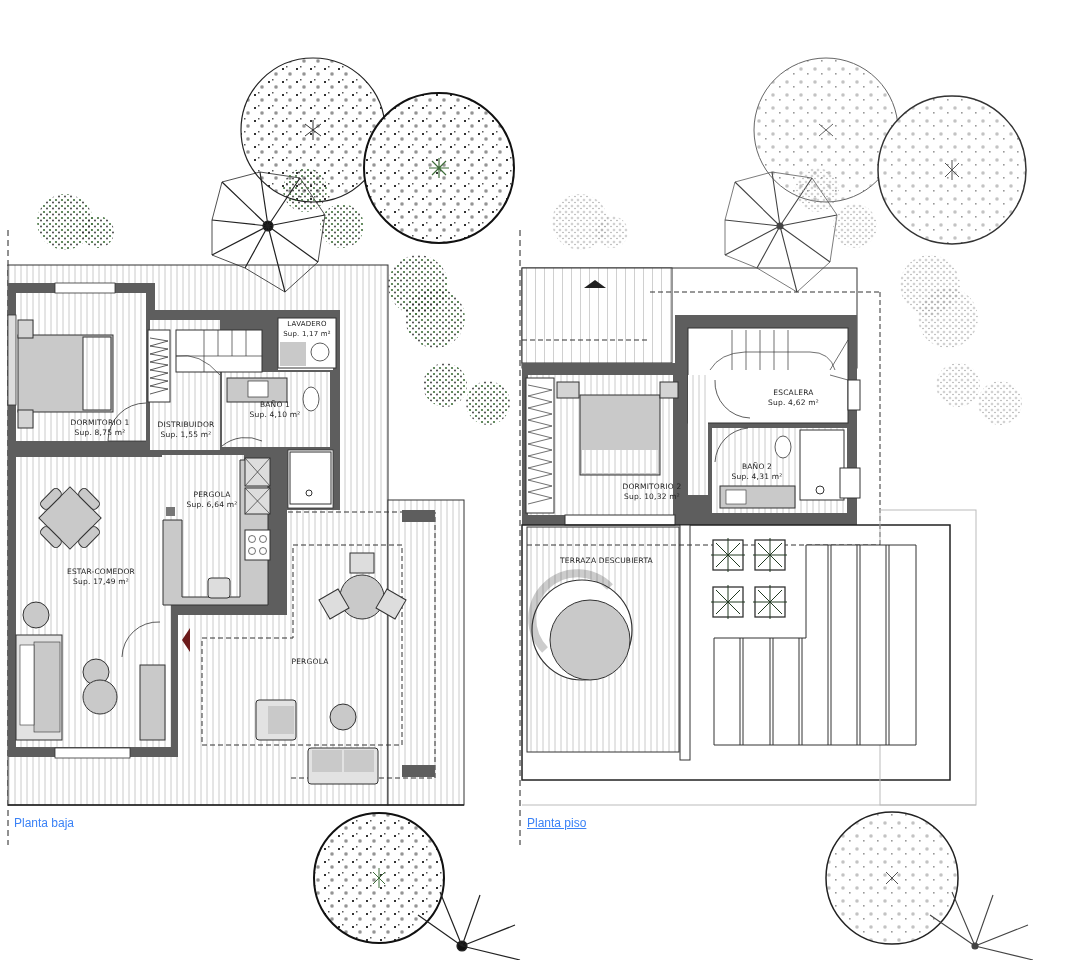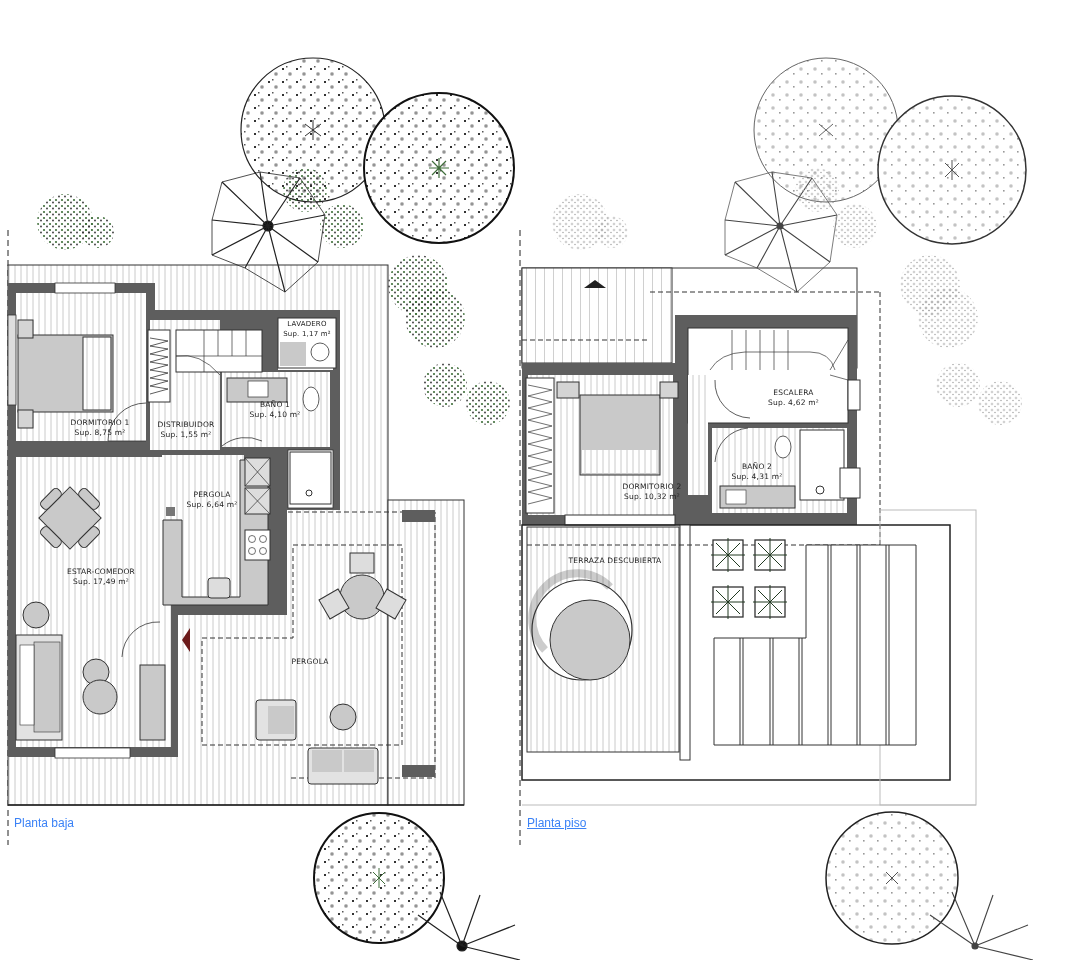--- a/index.html
+++ b/index.html
@@ -345,18 +345,18 @@
   <span class="t">Sup. 4,62 m²</span>
 </div>
 <div class="lbl" style="left:596px;top:482px;width:112px;">
   <span class="t">DORMITORIO 2</span>
   <span class="t">Sup. 10,32 m²</span>
 </div>
 <div class="lbl" style="left:722px;top:462px;width:70px;">
   <span class="t">BAÑO 2</span>
   <span class="t">Sup. 4,31 m²</span>
 </div>
-<div class="lbl" style="left:560px;top:556px;width:110px;">
+<div class="lbl" style="left:560px;top:556px;width:88px;">
   <span class="t">TERRAZA DESCUBIERTA</span>
 </div>
 
 <div class="plan-title" style="left:14px;top:816px;">Planta baja</div>
 <div class="plan-title" style="left:527px;top:816px;text-decoration:underline;">Planta piso</div>
 
 </body></html>

